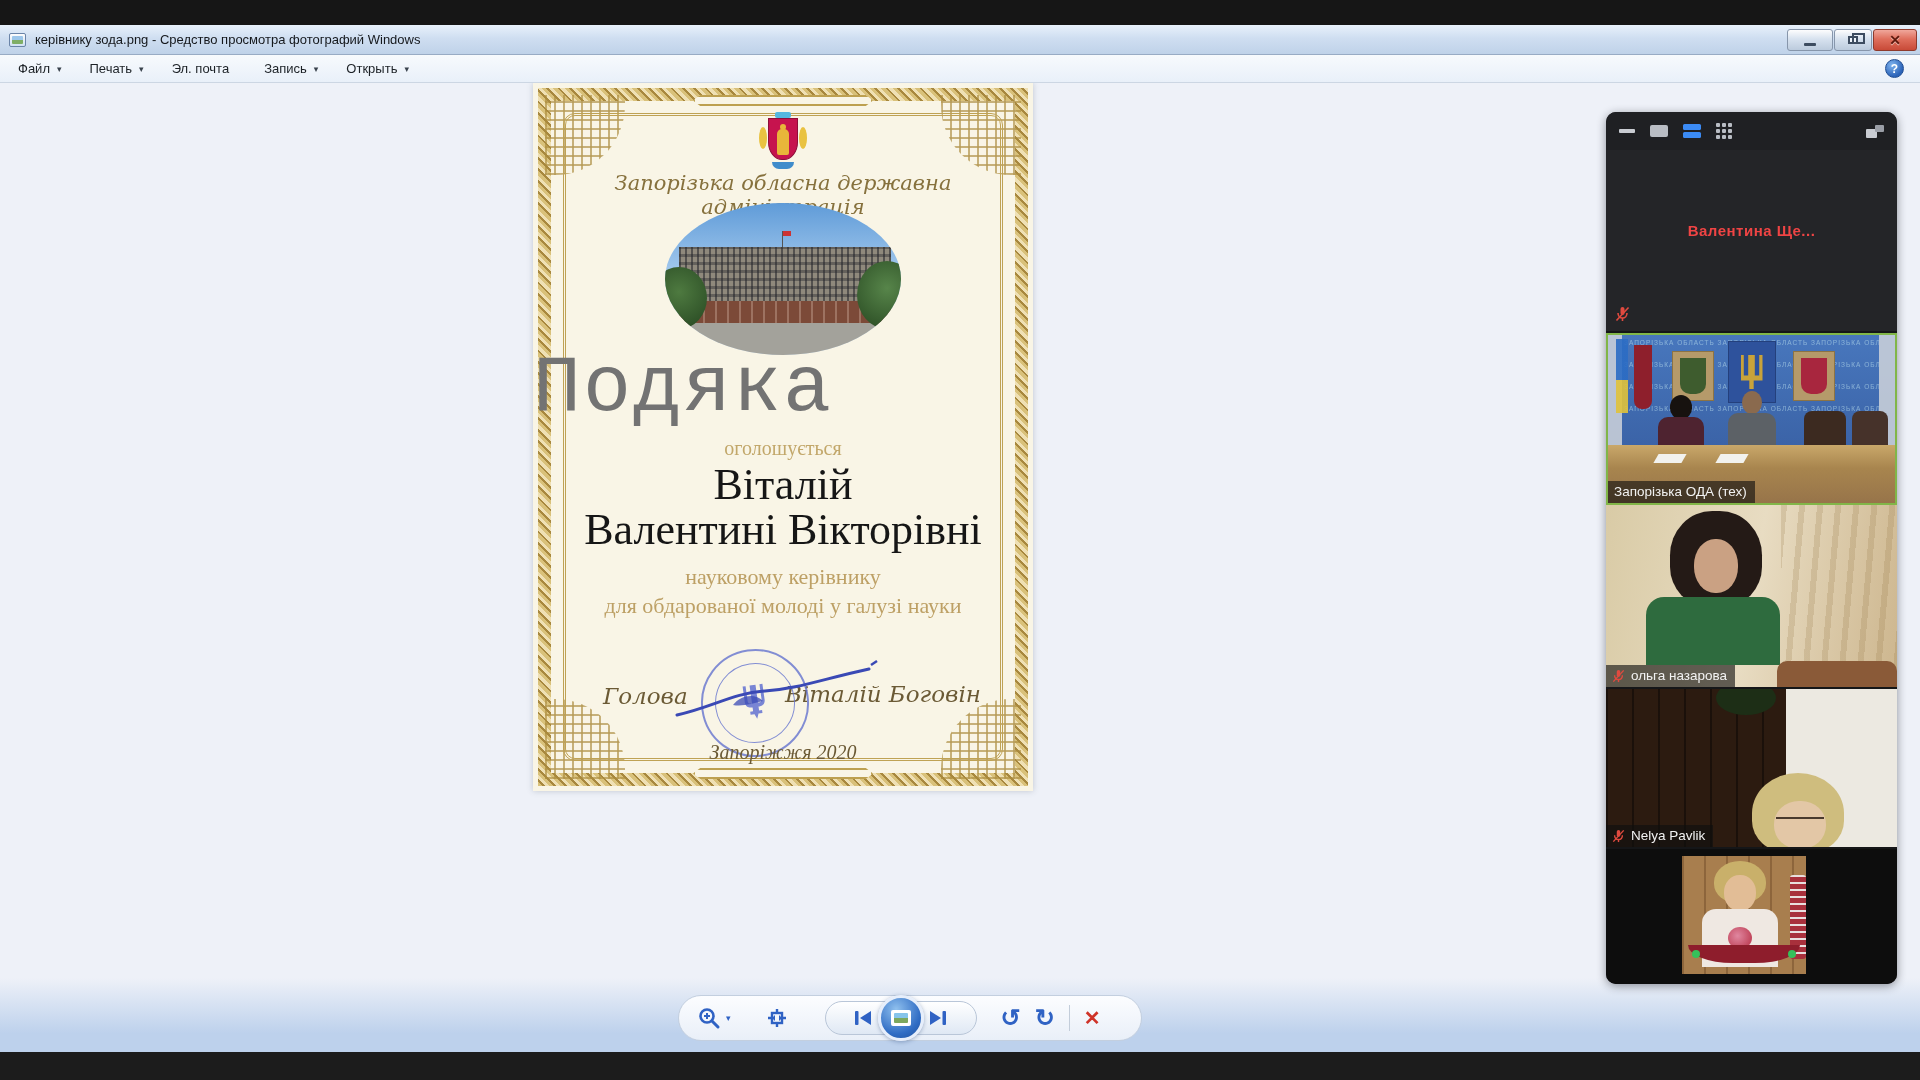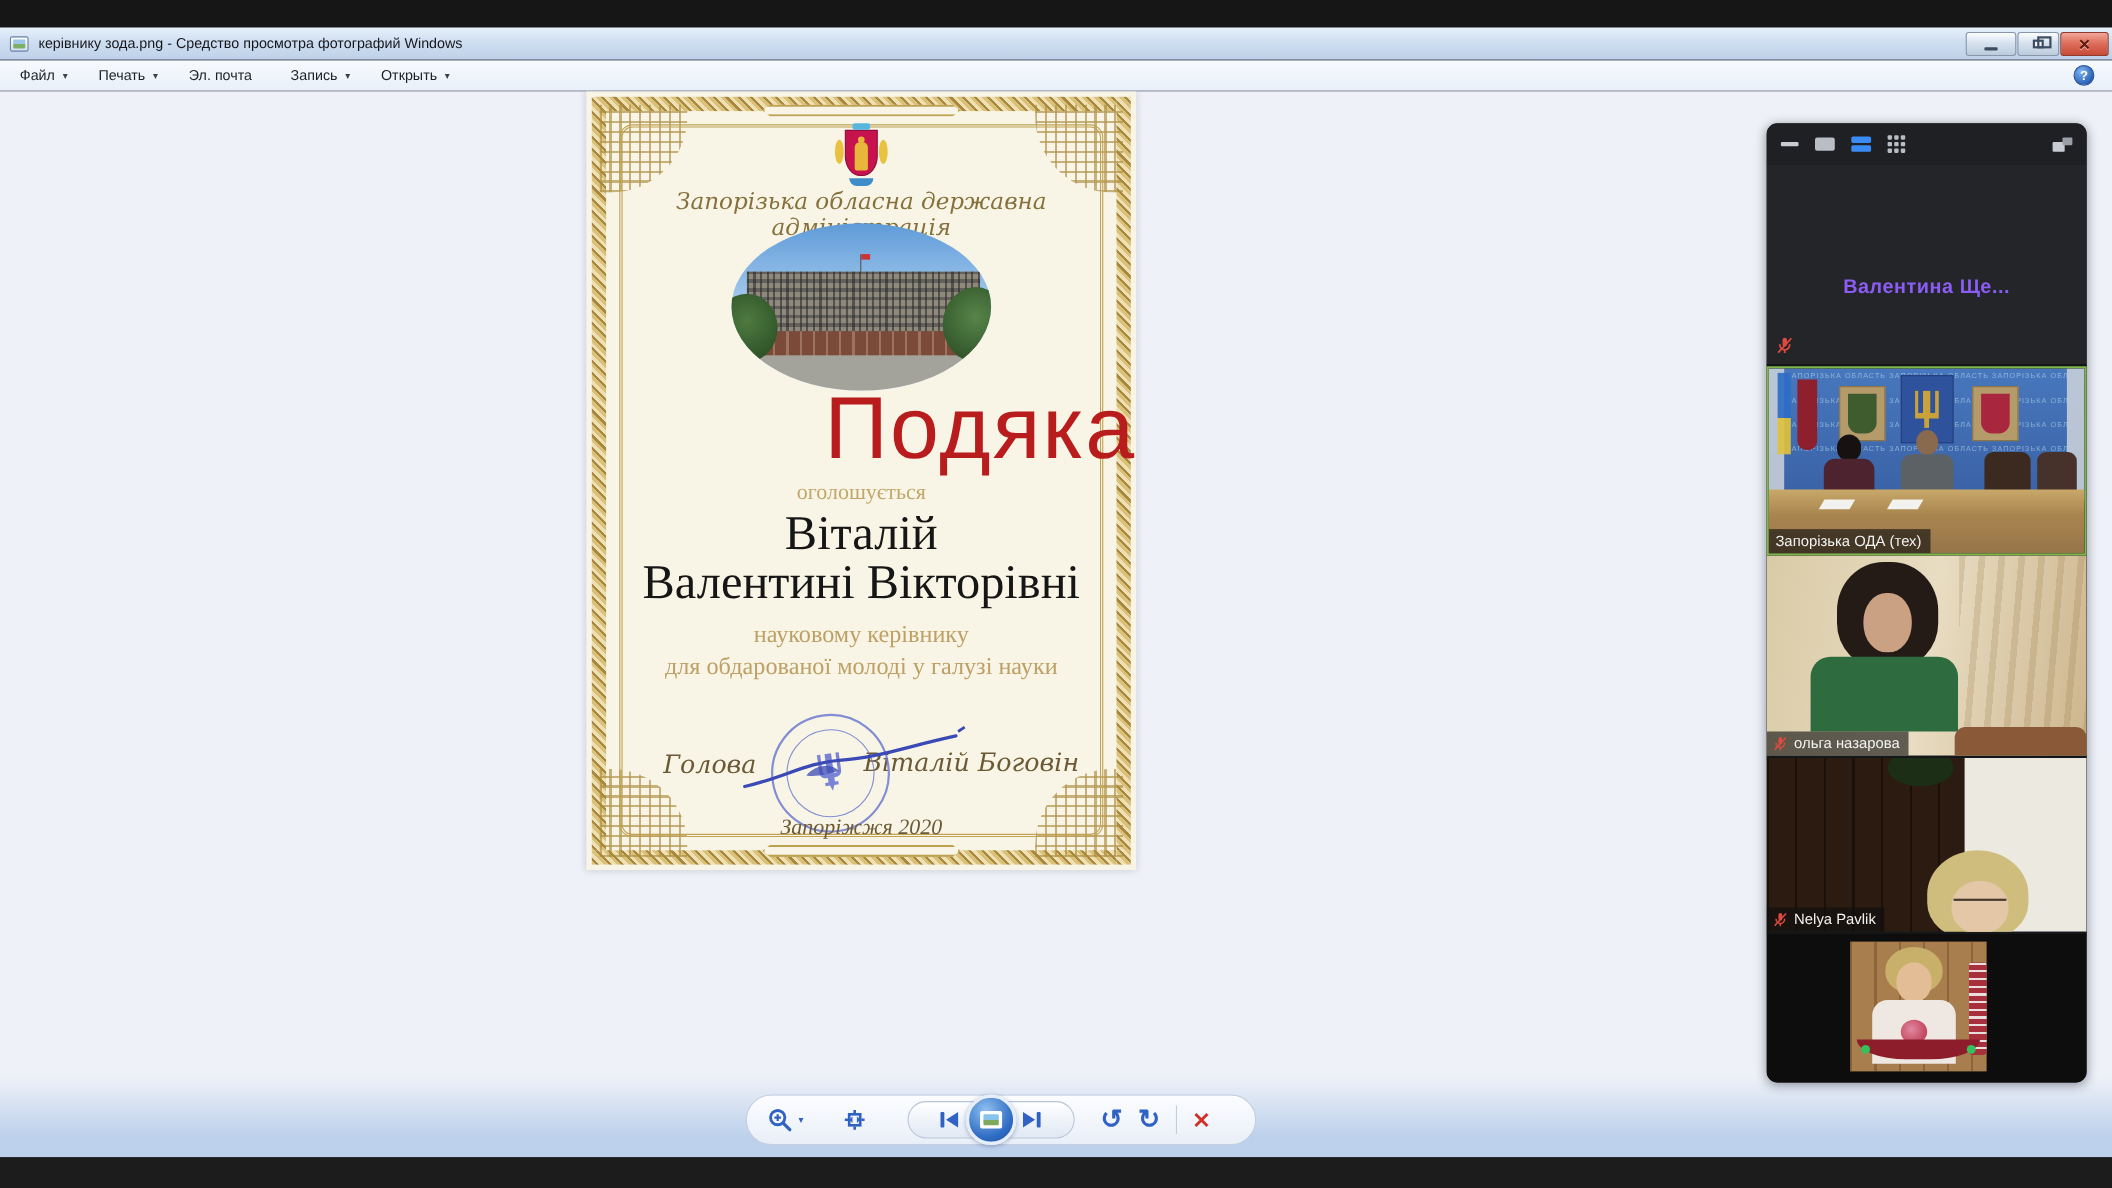--- a/index.html
+++ b/index.html
@@ -83,22 +83,22 @@
     background-image:repeating-linear-gradient(90deg, rgba(35,36,42,.55) 0 2px, transparent 2px 6px),
                      repeating-linear-gradient(0deg, rgba(35,36,42,.4) 0 3px, transparent 3px 8px); }
   .oval .brick { position:absolute; left:14px; right:10px; top:98px; height:24px; background:#7c4a38;
     background-image:repeating-linear-gradient(90deg, rgba(255,235,220,.25) 0 2px, transparent 2px 12px); }
   .oval .pave { position:absolute; left:0; right:0; top:120px; height:36px; background:#a3a29b; }
   .oval .tree-l { position:absolute; left:-14px; top:64px; width:56px; height:62px; background:radial-gradient(circle at 50% 40%, #4e7a40, #2f5228 75%); border-radius:50%; }
   .oval .tree-r { position:absolute; right:-16px; top:58px; width:60px; height:68px; background:radial-gradient(circle at 50% 40%, #57854a, #32562a 75%); border-radius:50%; }
   .oval .flag { position:absolute; left:118px; top:28px; width:8px; height:5px; background:#c33; }
   .oval .pole { position:absolute; left:117px; top:28px; width:1px; height:16px; background:#555; }
 
-  .cert-title { position:absolute; left:0; top:266px; width:100%; text-align:right;
-    font-family:Liberation Sans, sans-serif; font-size:80px; line-height:1; color:#b91c1c; letter-spacing:2px; }
+  .cert-title { position:absolute; left:0; top:266px; width:100%; text-align:left;
+    font-family:Liberation Mono, monospace; font-size:80px; line-height:1; color:#737373; letter-spacing:2px; }
   .cert-sub { position:absolute; left:0; top:354px; width:100%; text-align:center;
     font-family:"Liberation Serif", serif; font-size:20px; color:#c2a76a; }
   .rec1 { position:absolute; left:0; top:376px; width:100%; text-align:center;
     font-family:"Liberation Serif", serif; font-size:44px; color:#161616; }
   .rec2 { position:absolute; left:0; top:421px; width:100%; text-align:center;
     font-family:"Liberation Serif", serif; font-size:44px; color:#161616; }
   .desc { position:absolute; left:0; top:479px; width:100%; text-align:center;
     font-family:"Liberation Serif", serif; font-size:22px; line-height:29px; color:#bda065; }
   .sig-role { position:absolute; left:70px; top:600px; font-family:"DejaVu Serif", serif; font-style:italic; font-size:23px; color:#6b5a35; }
   .sig-name { position:absolute; right:52px; top:598px; font-family:"DejaVu Serif", serif; font-style:italic; font-size:23px; color:#6b5a35; }
@@ -139,21 +139,21 @@
   .zi-strip { display:flex; flex-direction:column; gap:2px; }
   .zi-strip span { width:18px; height:6px; background:#3b8bf5; border-radius:1.5px; }
   .zi-grid { display:grid; grid-template-columns:repeat(3,4px); grid-auto-rows:4px; gap:2px; }
   .zi-grid i { background:#b9bdc4; border-radius:1px; }
   .zi-layout { margin-left:auto; position:relative; width:18px; height:13px; }
   .zi-layout::before { content:""; position:absolute; left:0; bottom:0; width:11px; height:9px; background:#c9ccd2; border-radius:1px; }
   .zi-layout::after { content:""; position:absolute; right:0; top:0; width:9px; height:7px; background:#9a9ea6; border-radius:1px; }
 
   .ztile-name { position:relative; height:183px; background:#242528; border-bottom:2px solid #151618; }
   .ztile-name .speaker-label { position:absolute; left:0; top:72px; width:100%; text-align:center;
-    color:#8b5cf6; font-size:18px; font-weight:bold; letter-spacing:.5px;margin-top:28px; }
+    color:#ef4444; font-size:15px; font-weight:bold; letter-spacing:.5px; }
   .mic-off { display:inline-flex; }
   .ztile-name .mic-off { position:absolute; left:9px; bottom:9px; }
 
   .vtile { position:relative; border-bottom:2px solid #151618; overflow:hidden; }
   .vtile.active { border:2px solid #81b648; }
   .v1 { height:172px; } .v2 { height:184px; } .v3 { height:160px; } .v4 { height:159px; border-bottom:none; }
   .name-badge { position:absolute; left:0; bottom:0; display:flex; align-items:center; gap:6px;
     background:rgba(15,15,15,.62); color:#f2f2f2; font-size:13.5px; padding:3px 8px 4px 6px; z-index:5; }
   .name-badge.dim { color:#22c55e; background:rgba(10,10,10,.3); }
   .chev-btn { position:absolute; left:50%; bottom:4px; transform:translateX(-50%); z-index:6; }

